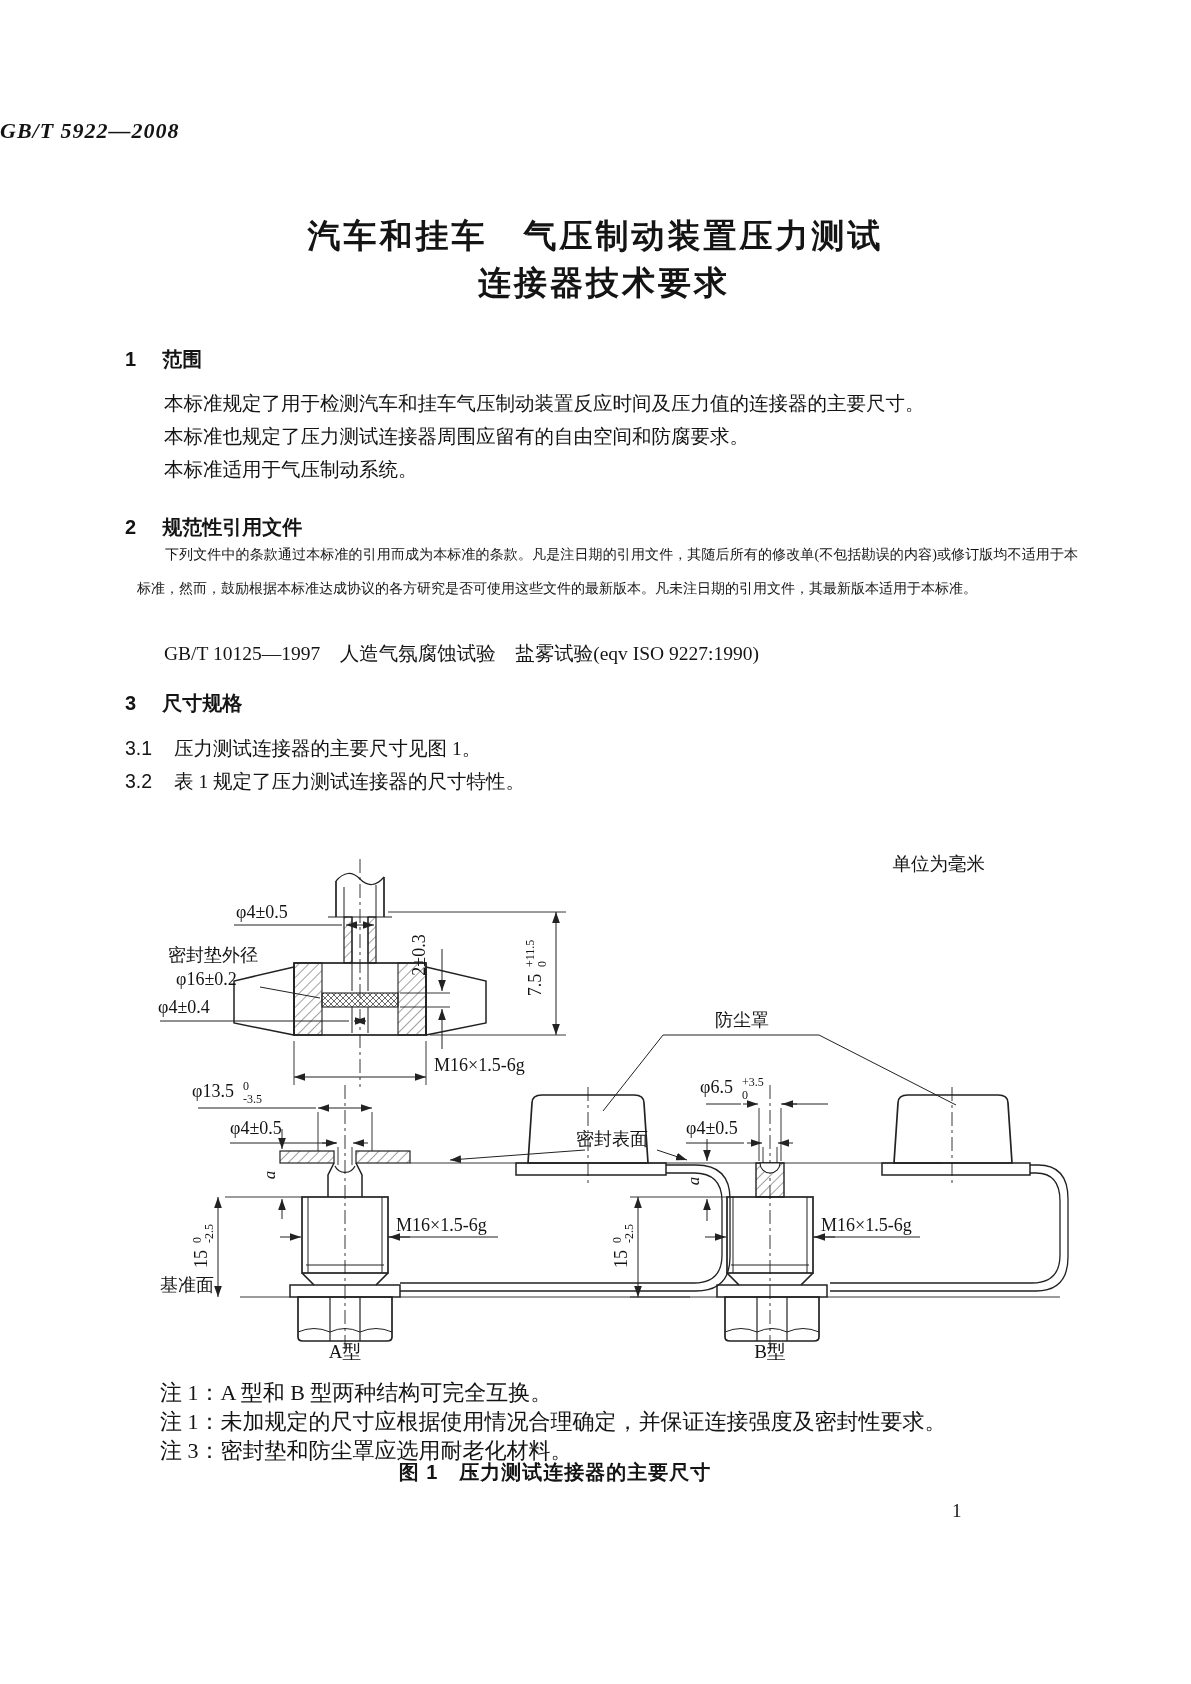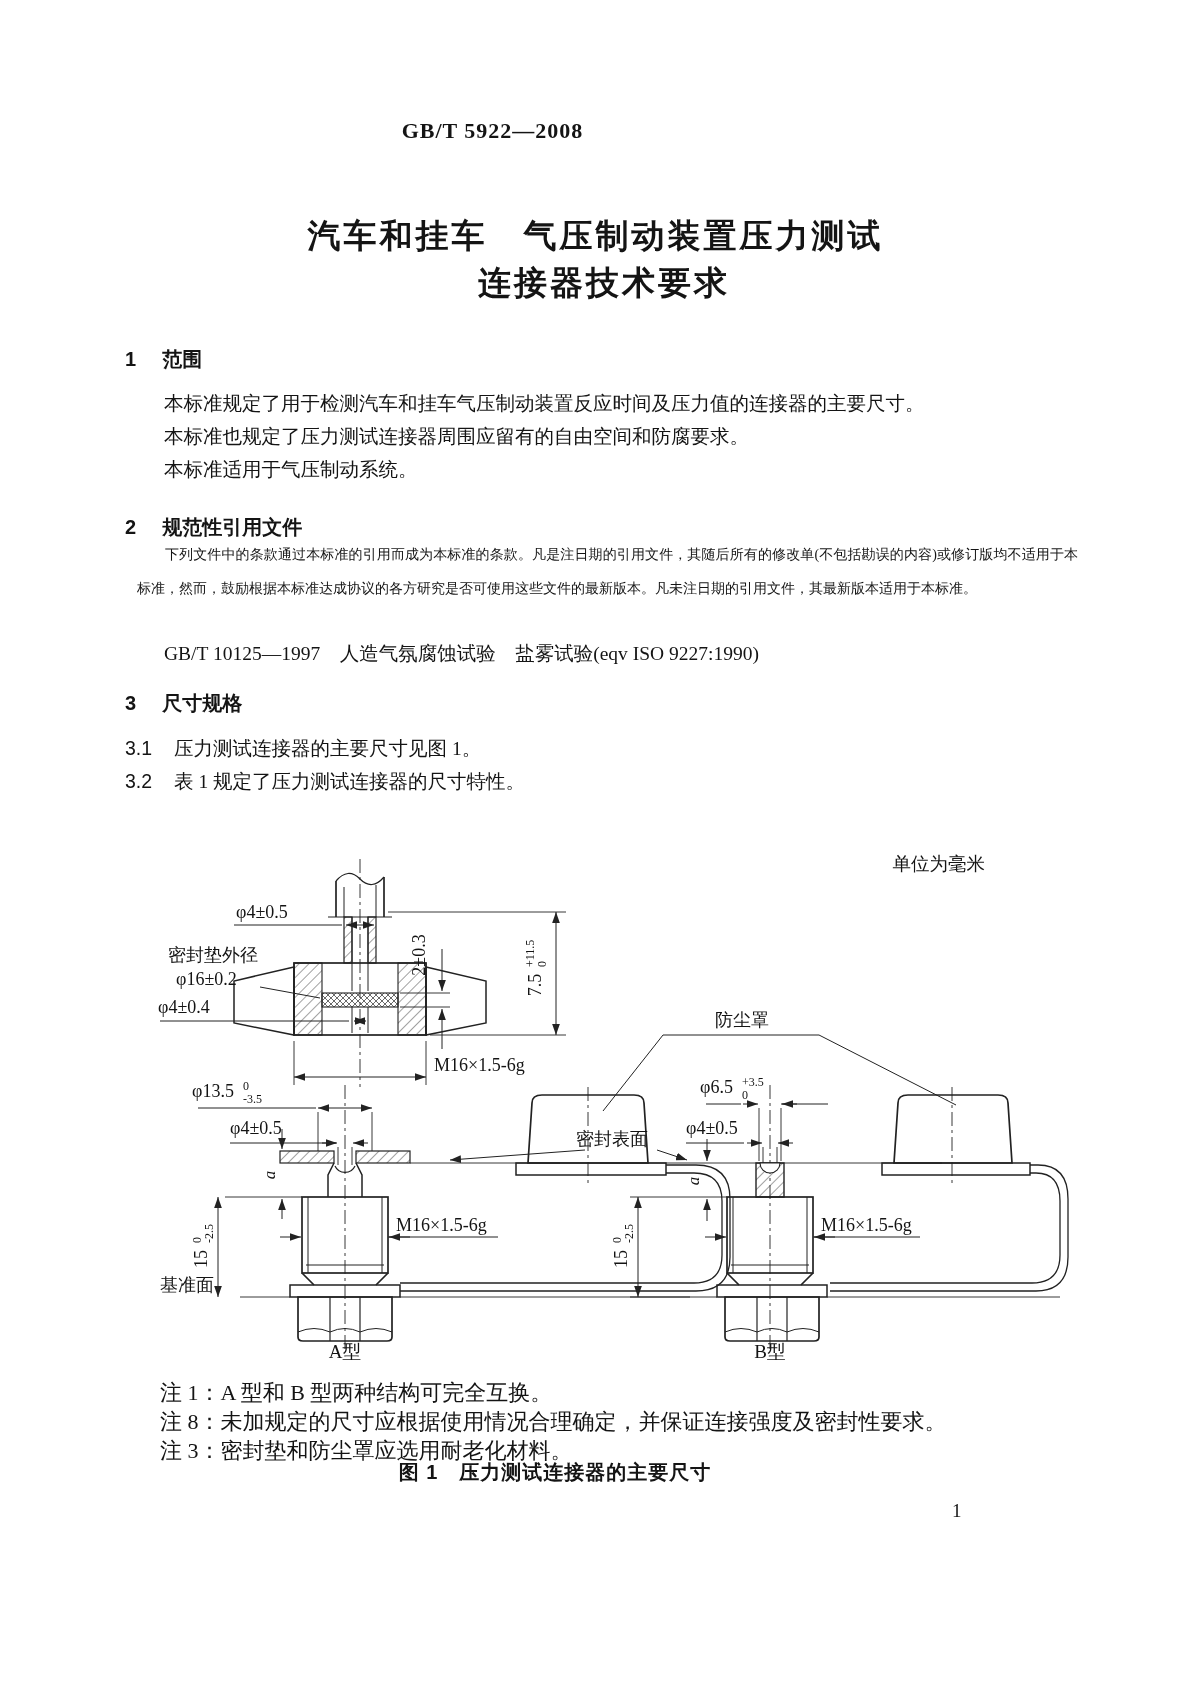--- a/index.html
+++ b/index.html
@@ -8,23 +8,23 @@
     width:1191px;height:1684px;
     background:#ffffff;
     margin:0 auto;
     font-family:"Liberation Serif", serif;
     color:#141414;
     overflow:hidden;
   }
   .abs{position:absolute;}
   .doc-number{
     top:118px;left:0;right:206px;
-    text-align:center;
+    text-align:left;
     font-family:"Liberation Serif", serif;
-    font-size:22px;font-weight:bold;letter-spacing:1px;
+    font-size:22px;font-weight:bold;letter-spacing:1px;font-style:italic;
   }
   .title{
     left:0;right:0;text-align:center;
     font-family:"Liberation Sans", sans-serif;
     font-weight:bold;font-size:33px;letter-spacing:3px;
   }
   .title-l1{top:214px;}
   .title-l2{top:261px;padding-left:17px;}
   .sec-heading{
     left:125px;
@@ -321,20 +321,20 @@
         <text class="dimtxt" x="-10" y="5" text-anchor="middle">15</text>
         <text class="dimsml" x="6" y="-1">0</text>
         <text class="dimsml" x="6" y="11">-2.5</text>
       </g>
       <text class="dimtxt" x="691" y="386">M16×1.5-6g</text>
       <text class="typ" x="640" y="513" text-anchor="middle">B型</text>
     </g>
   </svg>
 
   <div class="abs fig-note" style="top:1378px;">注 1：A 型和 B 型两种结构可完全互换。</div>
-  <div class="abs fig-note" style="top:1407px;">注 8：未加规定的尺寸应根据使用情况合理确定，并保证连接强度及密封性要求。</div>
+  <div class="abs fig-note" style="top:1407px;">注 1：未加规定的尺寸应根据使用情况合理确定，并保证连接强度及密封性要求。</div>
   <div class="abs fig-note" style="top:1436px;">注 3：密封垫和防尘罩应选用耐老化材料。</div>
 
   <div class="abs fig-caption">图 1　压力测试连接器的主要尺寸</div>
 
   <div class="abs page-num">1</div>
 
 </div>
 
 </body></html>

